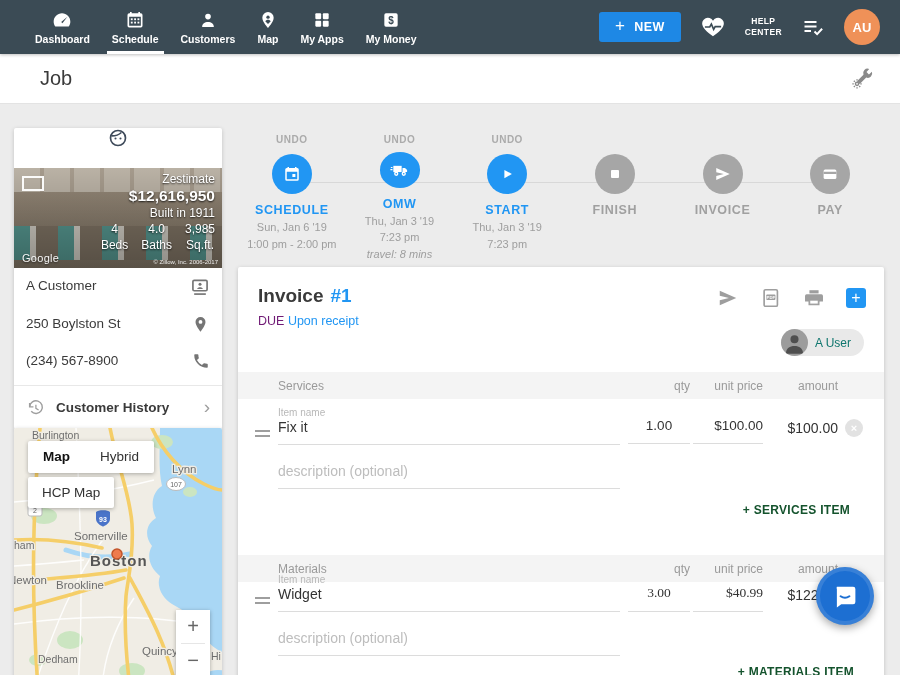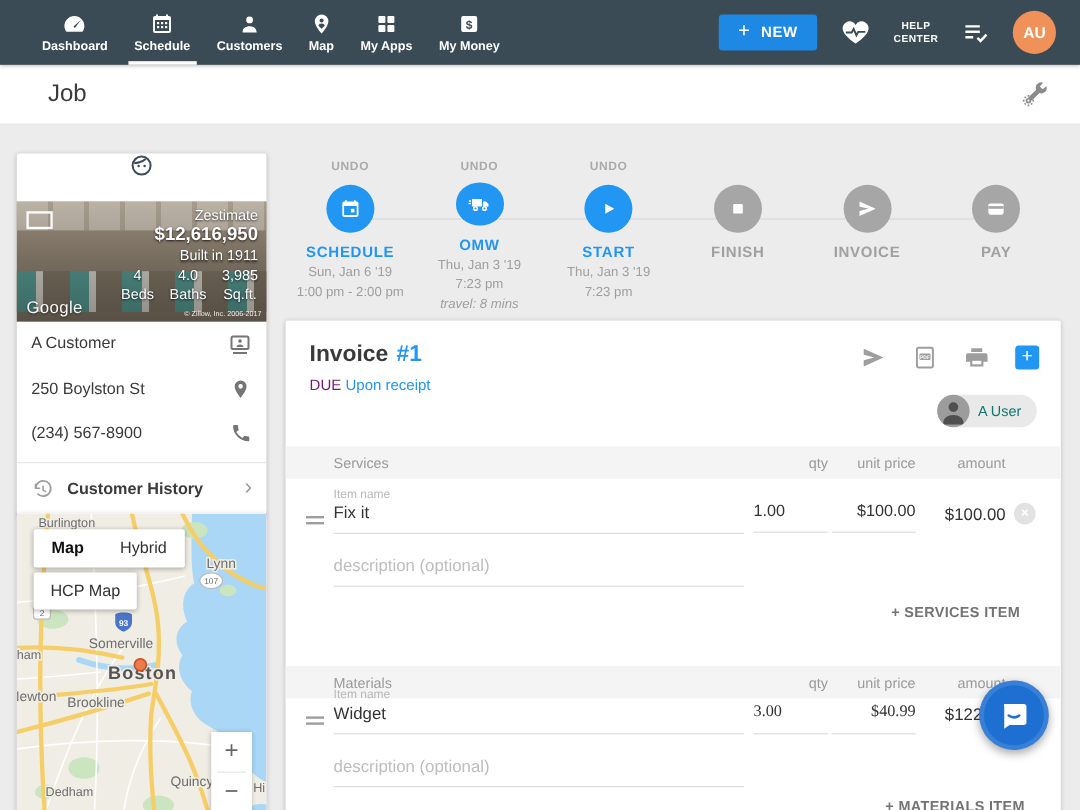--- a/index.html
+++ b/index.html
@@ -45,21 +45,21 @@
       repeating-linear-gradient(90deg, #5fa8a0 0 16px, #e8e4da 16px 22px, #8c7f6e 22px 44px) 0 58px/100% 34px no-repeat,
       linear-gradient(#a89a88, #8f8270); }
   .flag-box { position: absolute; left: 8px; top: 8px; width: 22px; height: 15px; border: 2px solid #fff; opacity: .95; }
   .cc-overlay { position: absolute; top: 4px; right: 7px; text-align: right; color: #fff;
                 text-shadow: 0 1px 2px rgba(0,0,0,.8); }
   .z-label { font-size: 12px; }
   .z-price { font-size: 15.5px; font-weight: bold; margin: 1px 0; }
   .z-built { font-size: 12px; margin-bottom: 2px; }
   .z-stats { display: flex; gap: 13px; justify-content: flex-end; }
   .z-stat  { text-align: center; font-size: 12px; line-height: 1.3; }
-  .google-mark { position: absolute; left: 8px; bottom: 4px; color: #fff; font-size: 14px;
+  .google-mark { position: absolute; left: 8px; bottom: 4px; color: #fff; font-size: 11px;
                  letter-spacing: .3px; opacity: .95; text-shadow: 0 1px 2px rgba(0,0,0,.6); }
   .photo-copy { position: absolute; right: 4px; bottom: 3px; font-size: 6px; color: #fff; opacity: .9; }
   .cc-row { display: flex; align-items: flex-start; padding: 9px 12px; }
   .cc-row:first-of-type { padding-top: 13px; }
   .cc-text { flex: 1; font-size: 13.5px; color: #3A3A3A; line-height: 1.4; }
   .cc-row .r-icon { flex: none; margin-left: 8px; }
   .cc-divider { height: 1px; background: #E8E8E8; margin-top: 5px; }
   .cc-history { display: flex; align-items: center; gap: 11px; padding: 12px; cursor: pointer; }
   .cc-history-label { flex: 1; font-size: 13.5px; font-weight: bold; }
   .chev { font-size: 19px; color: #9E9E9E; line-height: 14px; }
@@ -119,28 +119,28 @@
   .col-head { position: absolute; top: 7px; font-size: 12px; color: #9A9A9A; }
   .col-qty { right: 194px; } .col-unit { right: 121px; } .col-amount { right: 46px; }
 
   .item-label { position: absolute; left: 40px; font-size: 10px; color: #B8B8B8; }
   .drag-handle { position: absolute; left: 17px; width: 15px; cursor: grab; }
   .drag-handle i { display: block; height: 2px; background: #9E9E9E; margin-bottom: 3px; }
   input { font-family: "Liberation Sans", sans-serif; border: none; outline: none; background: transparent;
           border-bottom: 1px solid #DCDCDC; color: #333; }
   input::placeholder { color: #BDBDBD; }
   .name-input { position: absolute; left: 40px; width: 342px; font-size: 14px; padding-bottom: 9px; }
-  .qty-input  { position: absolute; right: 194px; width: 62px; font-size: 13.5px; text-align: left; padding-bottom: 10px; }
+  .qty-input  { position: absolute; right: 194px; width: 62px; font-size: 13.5px; text-align: center; padding-bottom: 10px; }
   .unit-input { position: absolute; right: 121px; width: 70px; font-size: 13.5px; text-align: right; padding-bottom: 10px; }
   .amount-text { position: absolute; right: 46px; font-size: 14px; color: #333; }
   .row-x { position: absolute; right: 21px; width: 18px; height: 18px; border-radius: 50%; background: #E2E2E2;
            color: #fff; font-size: 11px; font-weight: bold; display: flex; align-items: center;
            justify-content: center; cursor: pointer; }
   .desc-input { position: absolute; left: 40px; width: 342px; font-size: 14px; padding-bottom: 9px; }
-  .add-link { position: absolute; font-size: 12px; font-weight: bold; color: #737373; letter-spacing: .3px; cursor: pointer; }
+  .add-link { position: absolute; font-size: 12px; font-weight: bold; color: #14532d; letter-spacing: .3px; cursor: pointer; }
 
   
   .sv-band { top: 105px; } .sv-item-label { top: 140px; } .sv-handle { top: 163px; }
   .sv-name { top: 152px; } .sv-num { top: 151px; } .sv-amount { top: 153px; } .sv-x { top: 152px; }
   .sv-desc { top: 196px; } .sv-add { right: 34px; top: 236px; }
   .mt-band { top: 272px; margin-top: 16px; } .mt-item-label { top: 307px; } .mt-handle { top: 330px; }
   .mt-name { top: 319px; } .mt-num { top: 318px; font-family: Liberation Serif, serif; } .mt-amount { top: 320px; }
   .mt-desc { top: 363px; } .mt-add { right: 30px; top: 398px; }
 
   

